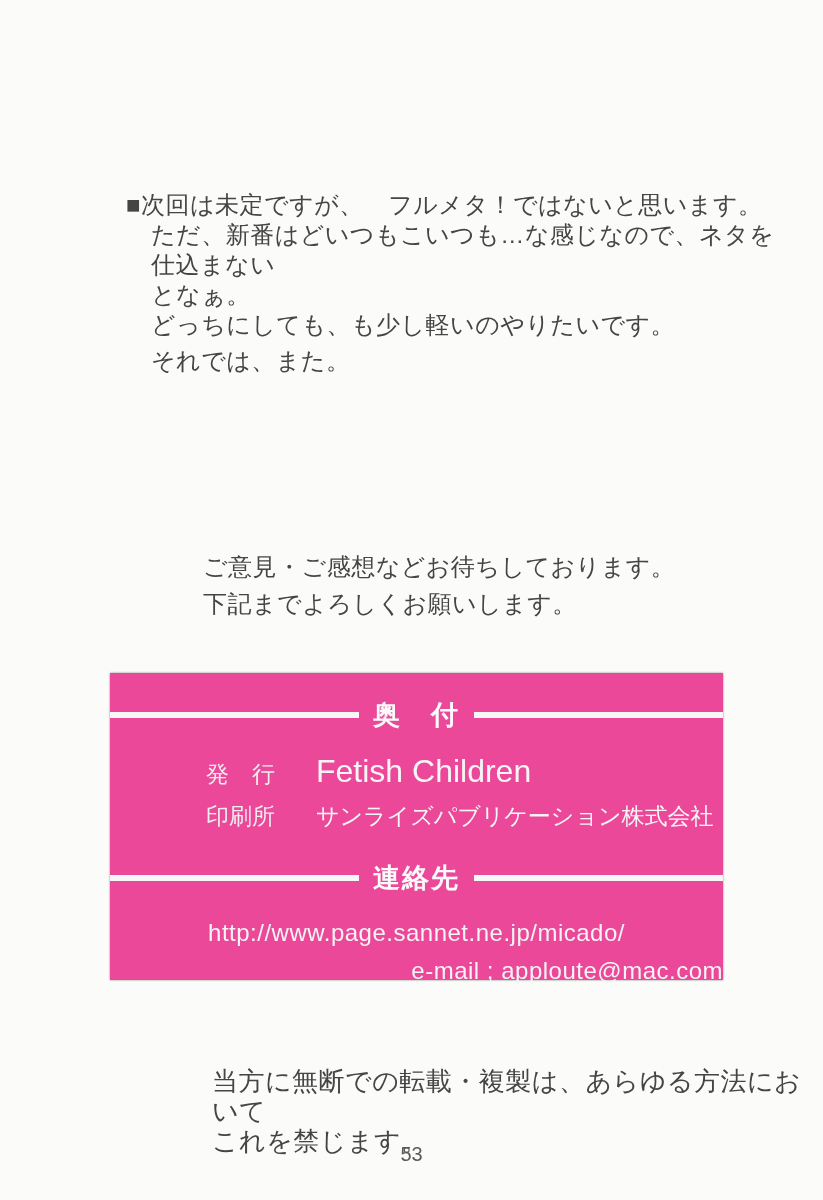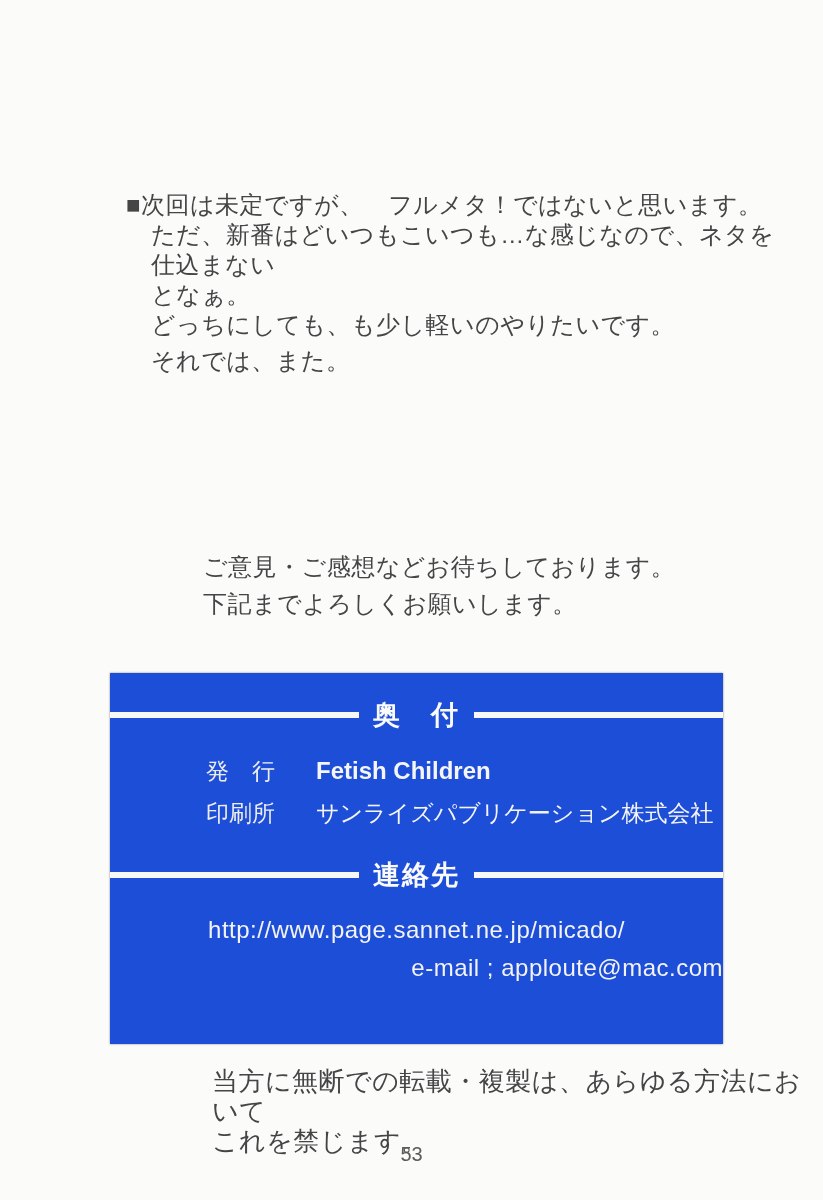--- a/index.html
+++ b/index.html
@@ -39,22 +39,22 @@
     line-height: 37px;
     letter-spacing: 0.5px;
   }
 
   
   .colophon-box {
     position: absolute;
     left: 110px;
     top: 673px;
     width: 613px;
-    height: 371px;
-    background: #1d4ed8;
+    height: 307px;
+    background: #ec4899;
     color: #f2f2f2;
     box-shadow: 0 0 2px rgba(0,0,0,.45);
   }
   .rule-row {
     display: flex;
     align-items: center;
   }
   .rule-row.first { padding-top: 24px; }
   .rule-row.contact { margin-top: 30px; }
   .rule {
@@ -82,21 +82,21 @@
     margin-left: 96px;
     width: 76px;
     flex: none;
     color: #ededed;
   }
   .colophon-row .value {
     margin-left: 34px;
     color: #f5f5f5;
   }
   .value.date { letter-spacing: 2px; }
-  .value.bold { font-weight: bold; font-size: 24px; text-align: right; }
+  .value.bold { font-weight: normal; font-size: 32px; text-align: right; }
   .contact-line {
     text-align: center;
     font-size: 24px;
     letter-spacing: 0.5px;
     color: #f3f3f3;
   }
   .contact-line.web { margin-top: 23px; }
   .contact-line.mail { margin-top: 10px; text-align: right; }
 
   

